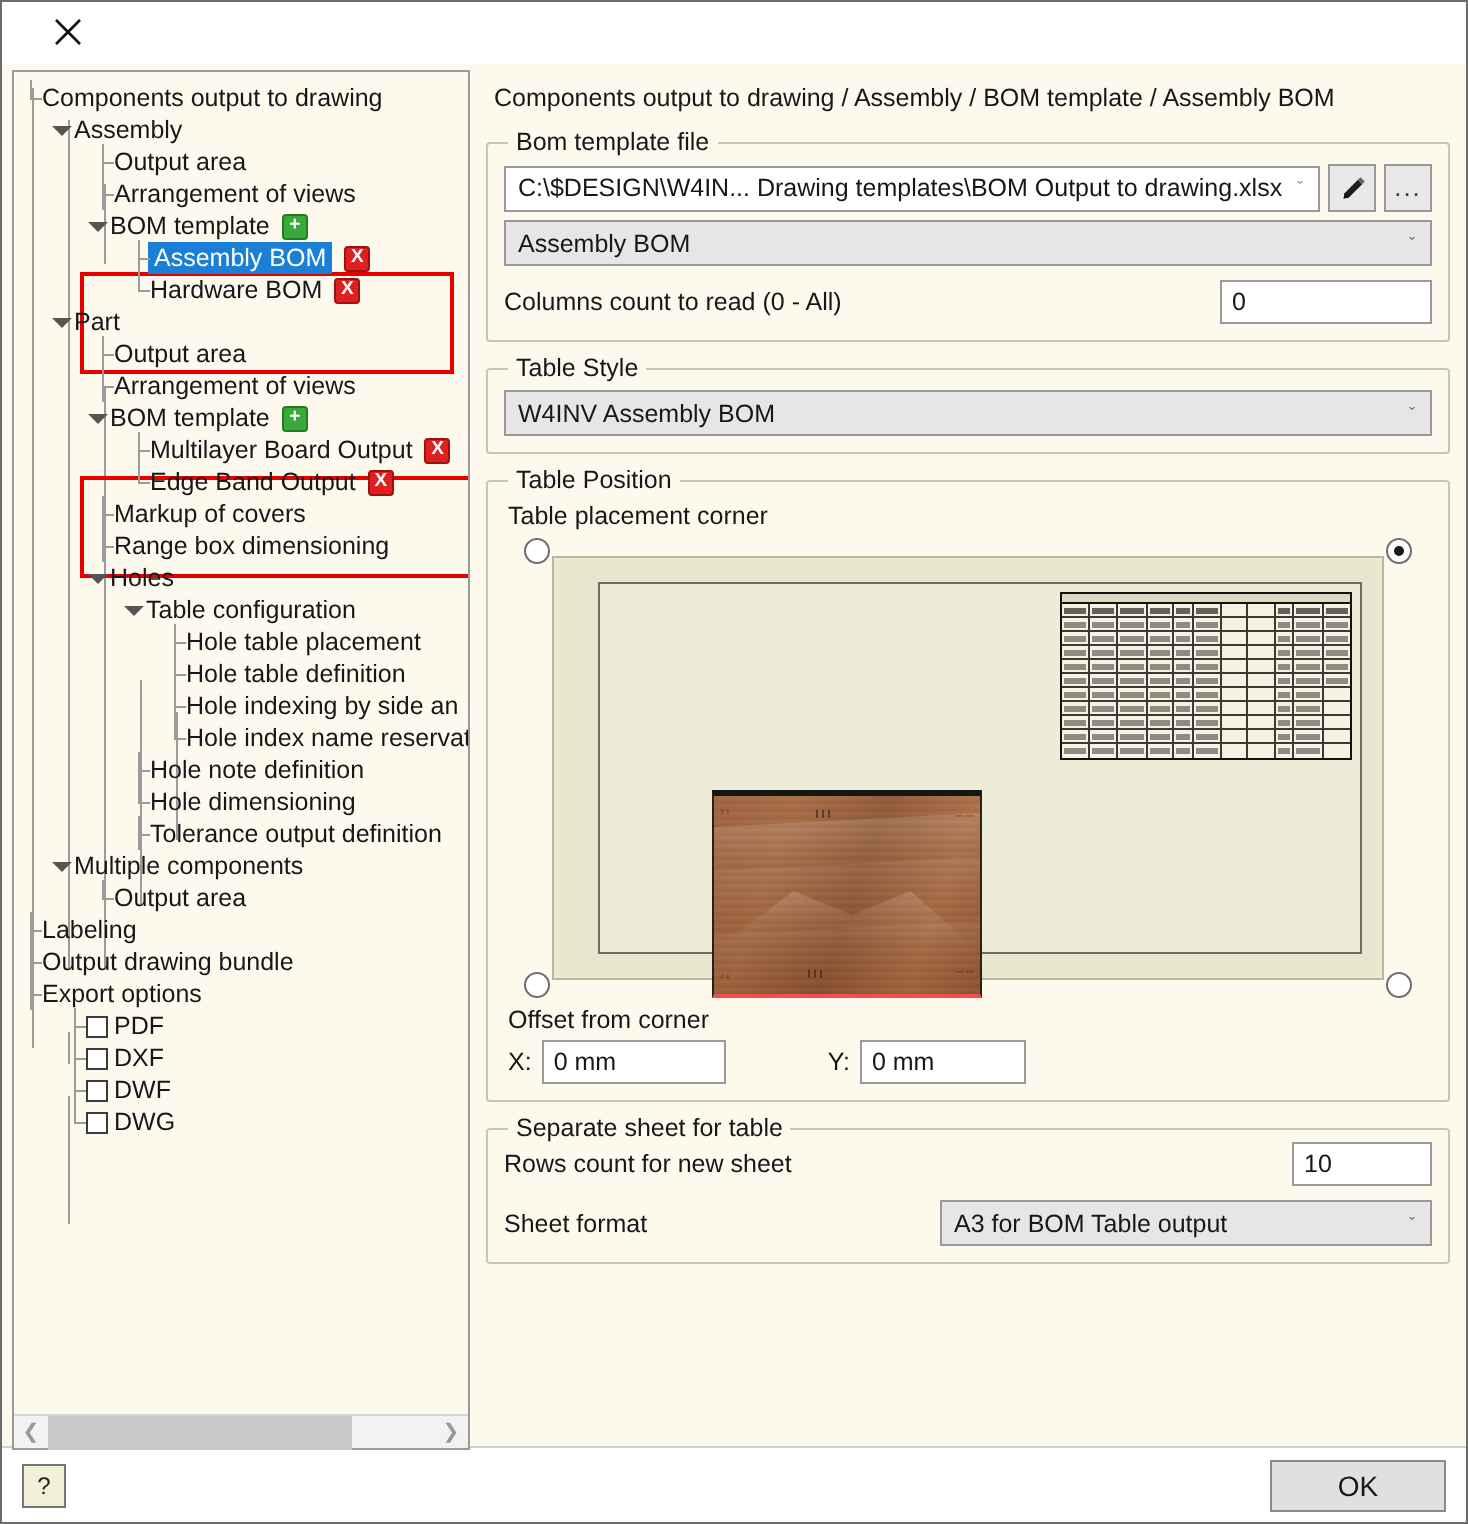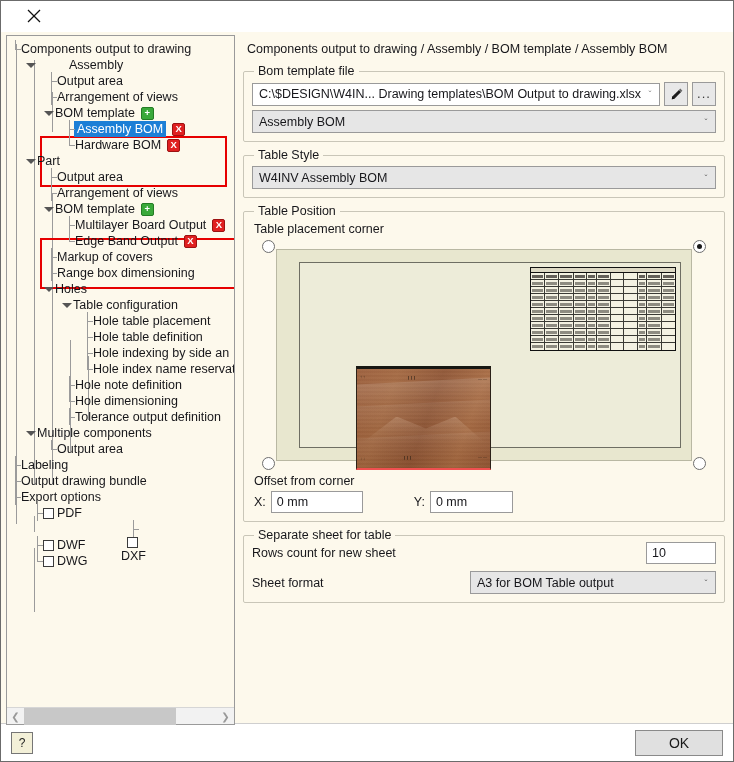--- a/index.html
+++ b/index.html
@@ -431,21 +431,21 @@
         <div class="vline" style="left:27px; top:512px;height:64px;"></div>
 
         <div class="redbox" style="left:33px; top:100px; width:187px; height:51px;"></div>
         <div class="redbox" style="left:33px; top:202px; width:196px; height:51px;"></div>
 
         <div class="tnode" style="padding-left:4px;">
           <span class="twig elbow"></span>
             <span class="tlabel">Components output to drawing</span>
         </div>
 
-        <div class="tnode" style="padding-left:18px;gap:32px;">
+        <div class="tnode" style="padding-left:18px;">
           <span class="arrow"></span>
             <span class="tlabel">Assembly</span>
         </div>
 
         <div class="tnode" style="padding-left:40px;">
           <span class="twig tee"></span>
             <span class="tlabel">Output area</span>
         </div>
 
         <div class="tnode" style="padding-left:40px;">
@@ -583,21 +583,21 @@
           <span class="twig tee"></span>
             <span class="tlabel">Export options</span>
         </div>
 
         <div class="tnode" style="padding-left:26px;">
           <span class="twig tee"></span>
             <span class="cbx"></span>
             <span class="tlabel">PDF</span>
         </div>
 
-        <div class="tnode" style="padding-left:26px;flex-direction:column;">
+        <div class="tnode" style="padding-left:26px;">
           <span class="twig tee"></span>
             <span class="cbx"></span>
             <span class="tlabel">DXF</span>
         </div>
 
         <div class="tnode" style="padding-left:26px;">
           <span class="twig tee"></span>
             <span class="cbx"></span>
             <span class="tlabel">DWF</span>
         </div>
@@ -640,20 +640,24 @@
           <div class="iconbtn">
             <span style="font-size:13px;letter-spacing:1px;color:#3a3a3a;line-height:8px;">...</span>
           </div>
         </div>
 
         <div class="combo gray" style="margin-top:4px;">
           <span class="cval">Assembly BOM</span>
           <span class="caret">ˇ</span>
         </div>
 
+        <div class="row" style="margin-top:7px;">
+          <span class="lbl" style="flex:1 1 auto;">Columns count to read (0 - All)</span>
+          <input class="txtinput" style="width: 106px;" value="0">
+        </div>
       </fieldset>
 
       <fieldset class="grp">
         <legend>Table Style</legend>
         <div class="combo gray">
           <span class="cval">W4INV Assembly BOM</span>
           <span class="caret">ˇ</span>
         </div>
       </fieldset>
 

